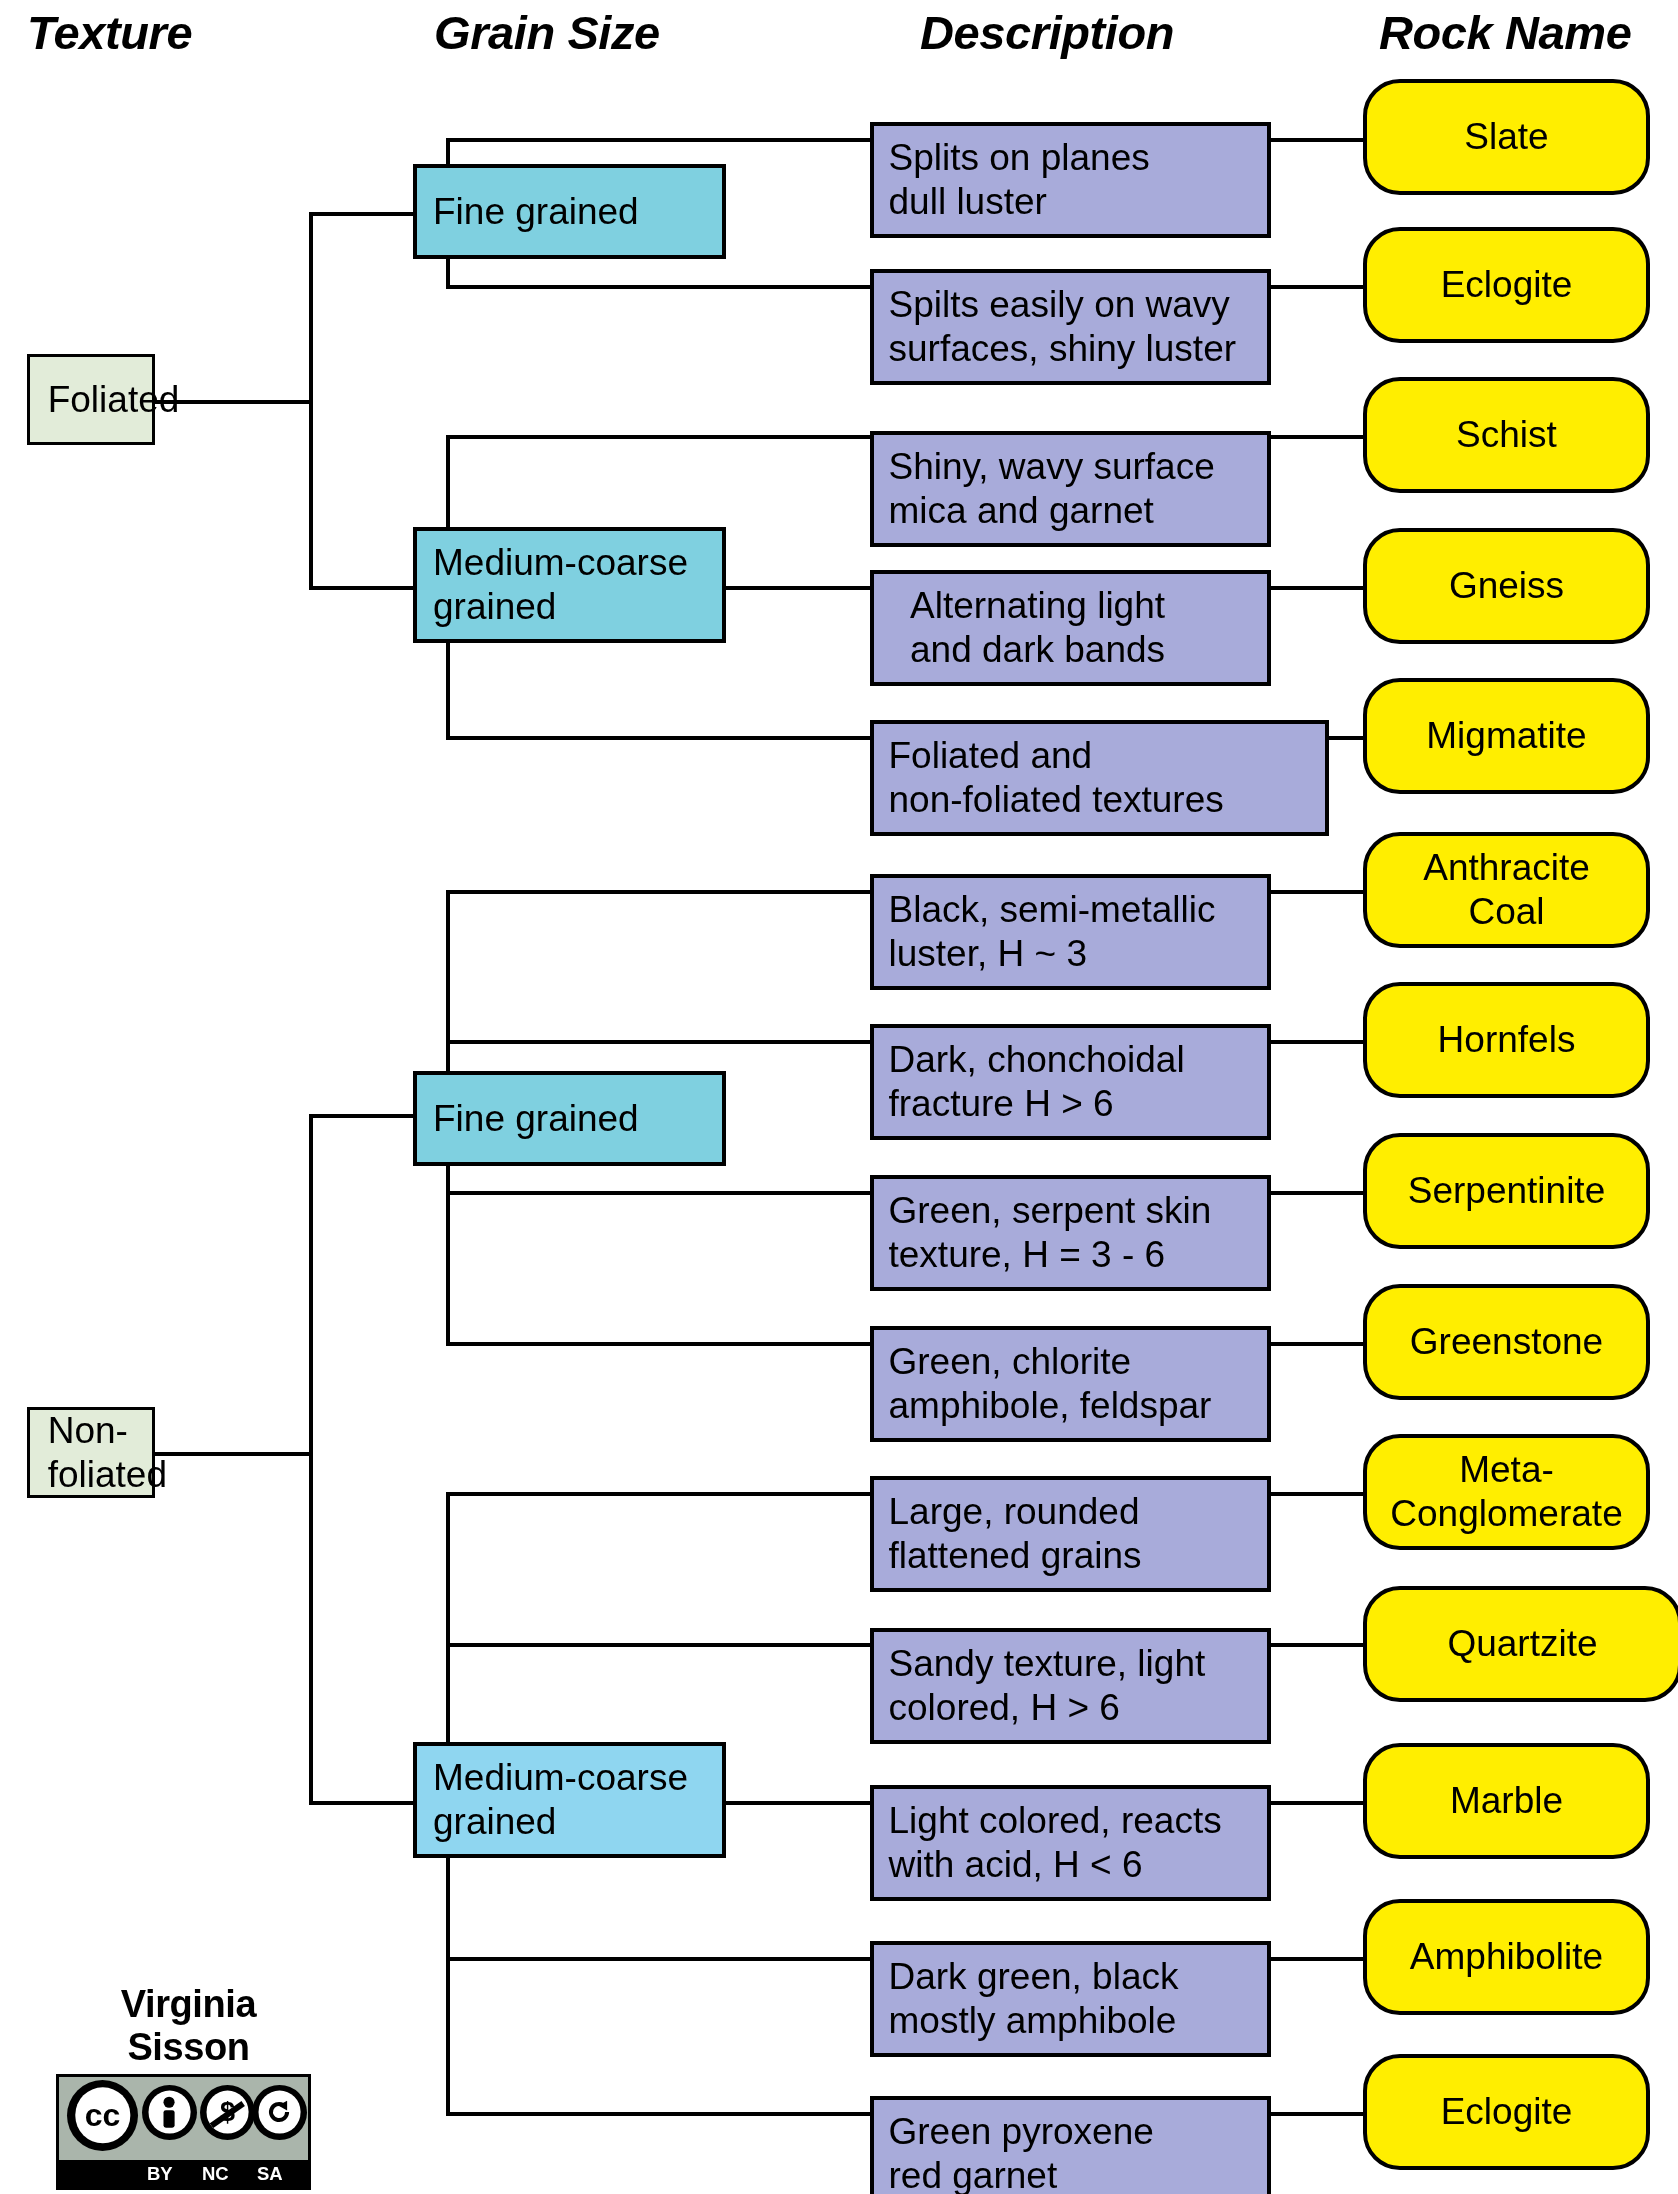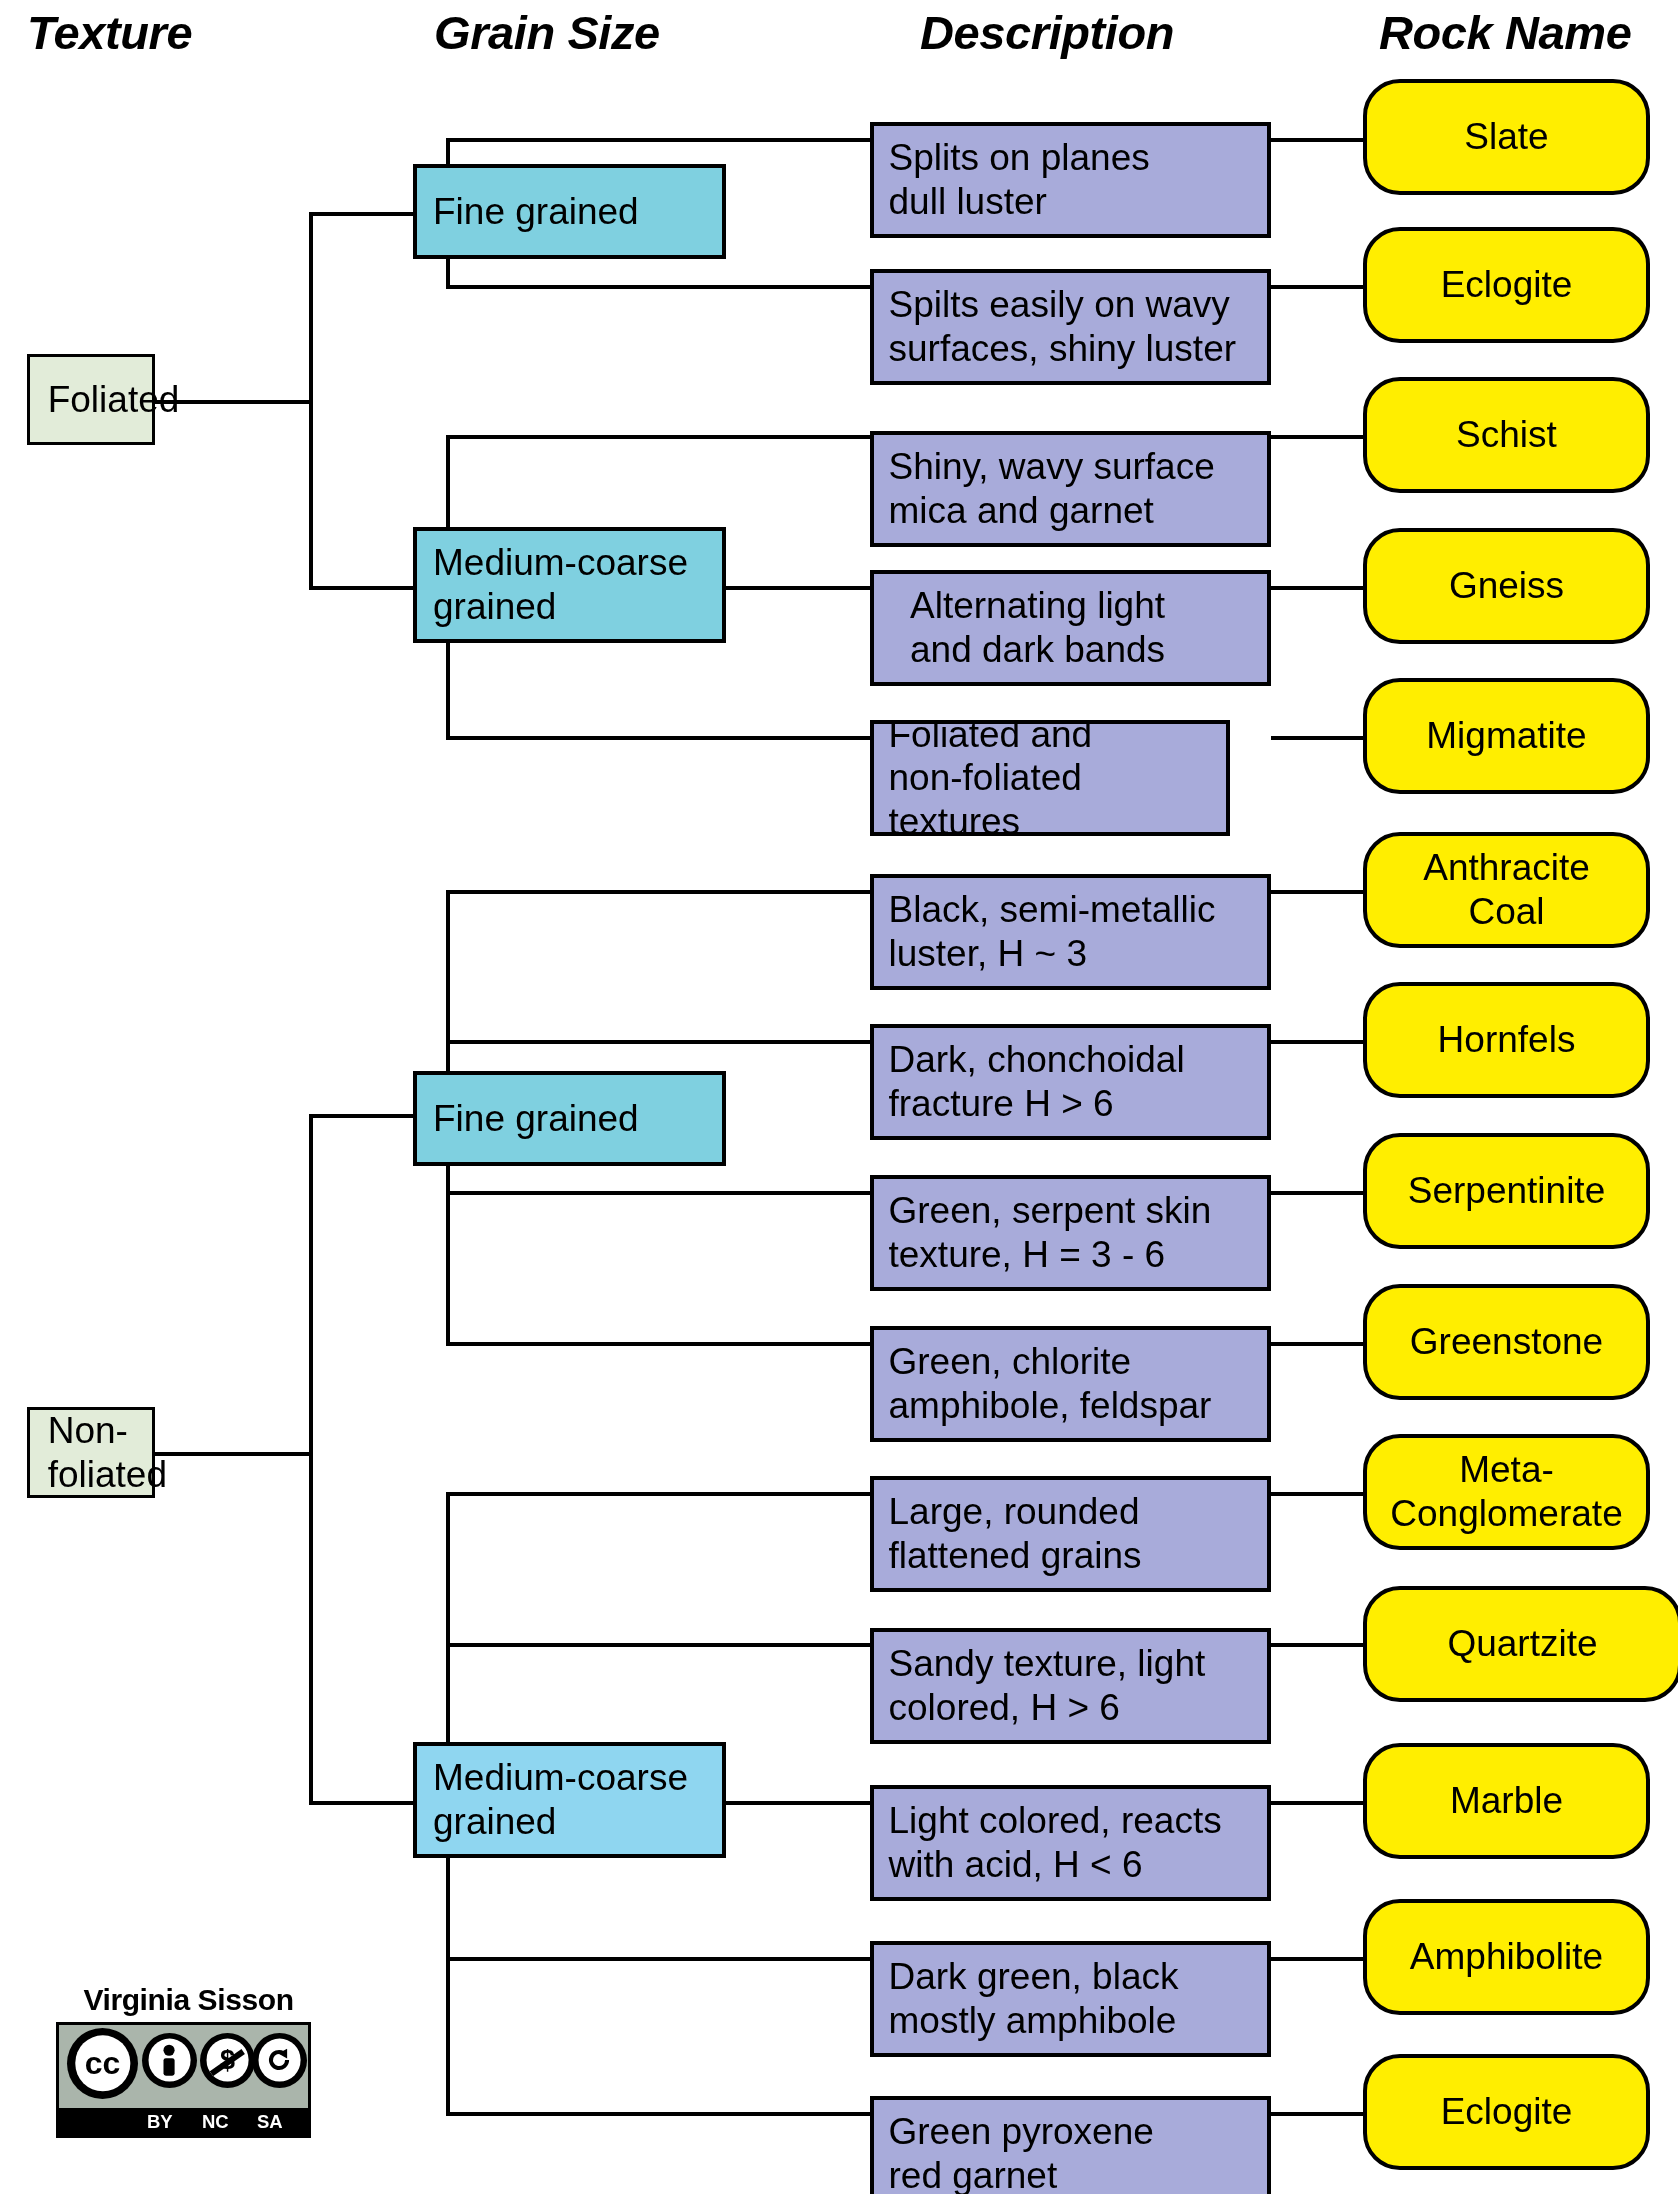--- a/index.html
+++ b/index.html
@@ -82,21 +82,21 @@
   .v-line { width: 4px; }
 
   
   #cc-wrap {
     position: absolute;
     left: 56px;
     top: 1983px;
     width: 265px;
   }
   #cc-author {
-    font-size: 30px;
+    font-size: 38px;
     font-weight: bold;
     color: #000000;
     text-align: center;
     margin-bottom: 4.8px;
     letter-spacing: -0.4px;
   }
   #cc-badge {
     position: relative;
     width: 255px;
     height: 116px;
@@ -251,21 +251,21 @@
 surfaces, shiny luster</span>
     </div>
   <div class="box desc-box" style="left:870px; top:389px;  width:401px; height:116px;">
     <span class="txt">Shiny, wavy surface
 mica and garnet</span>
     </div>
   <div class="box desc-box" style="left:870px; top:528px;  width:401px; height:116px;padding-left:36px;">
     <span class="txt">Alternating light
 and dark bands</span>
     </div>
-  <div class="box desc-box" style="left:870px; top:678px;  width:360px; height:116px;align-items:center;">
+  <div class="box desc-box" style="left:870px; top:678px;  width:459px; height:116px;align-items:center;">
     <span class="txt">Foliated and
 non-foliated textures</span>
     </div>
   <div class="box desc-box" style="left:870px; top:832px; width:401px; height:116px;">
     <span class="txt">Black, semi-metallic
 luster, H ~ 3</span>
     </div>
   <div class="box desc-box" style="left:870px; top:982px; width:401px; height:116px;">
     <span class="txt">Dark, chonchoidal
 fracture H &gt; 6</span>

